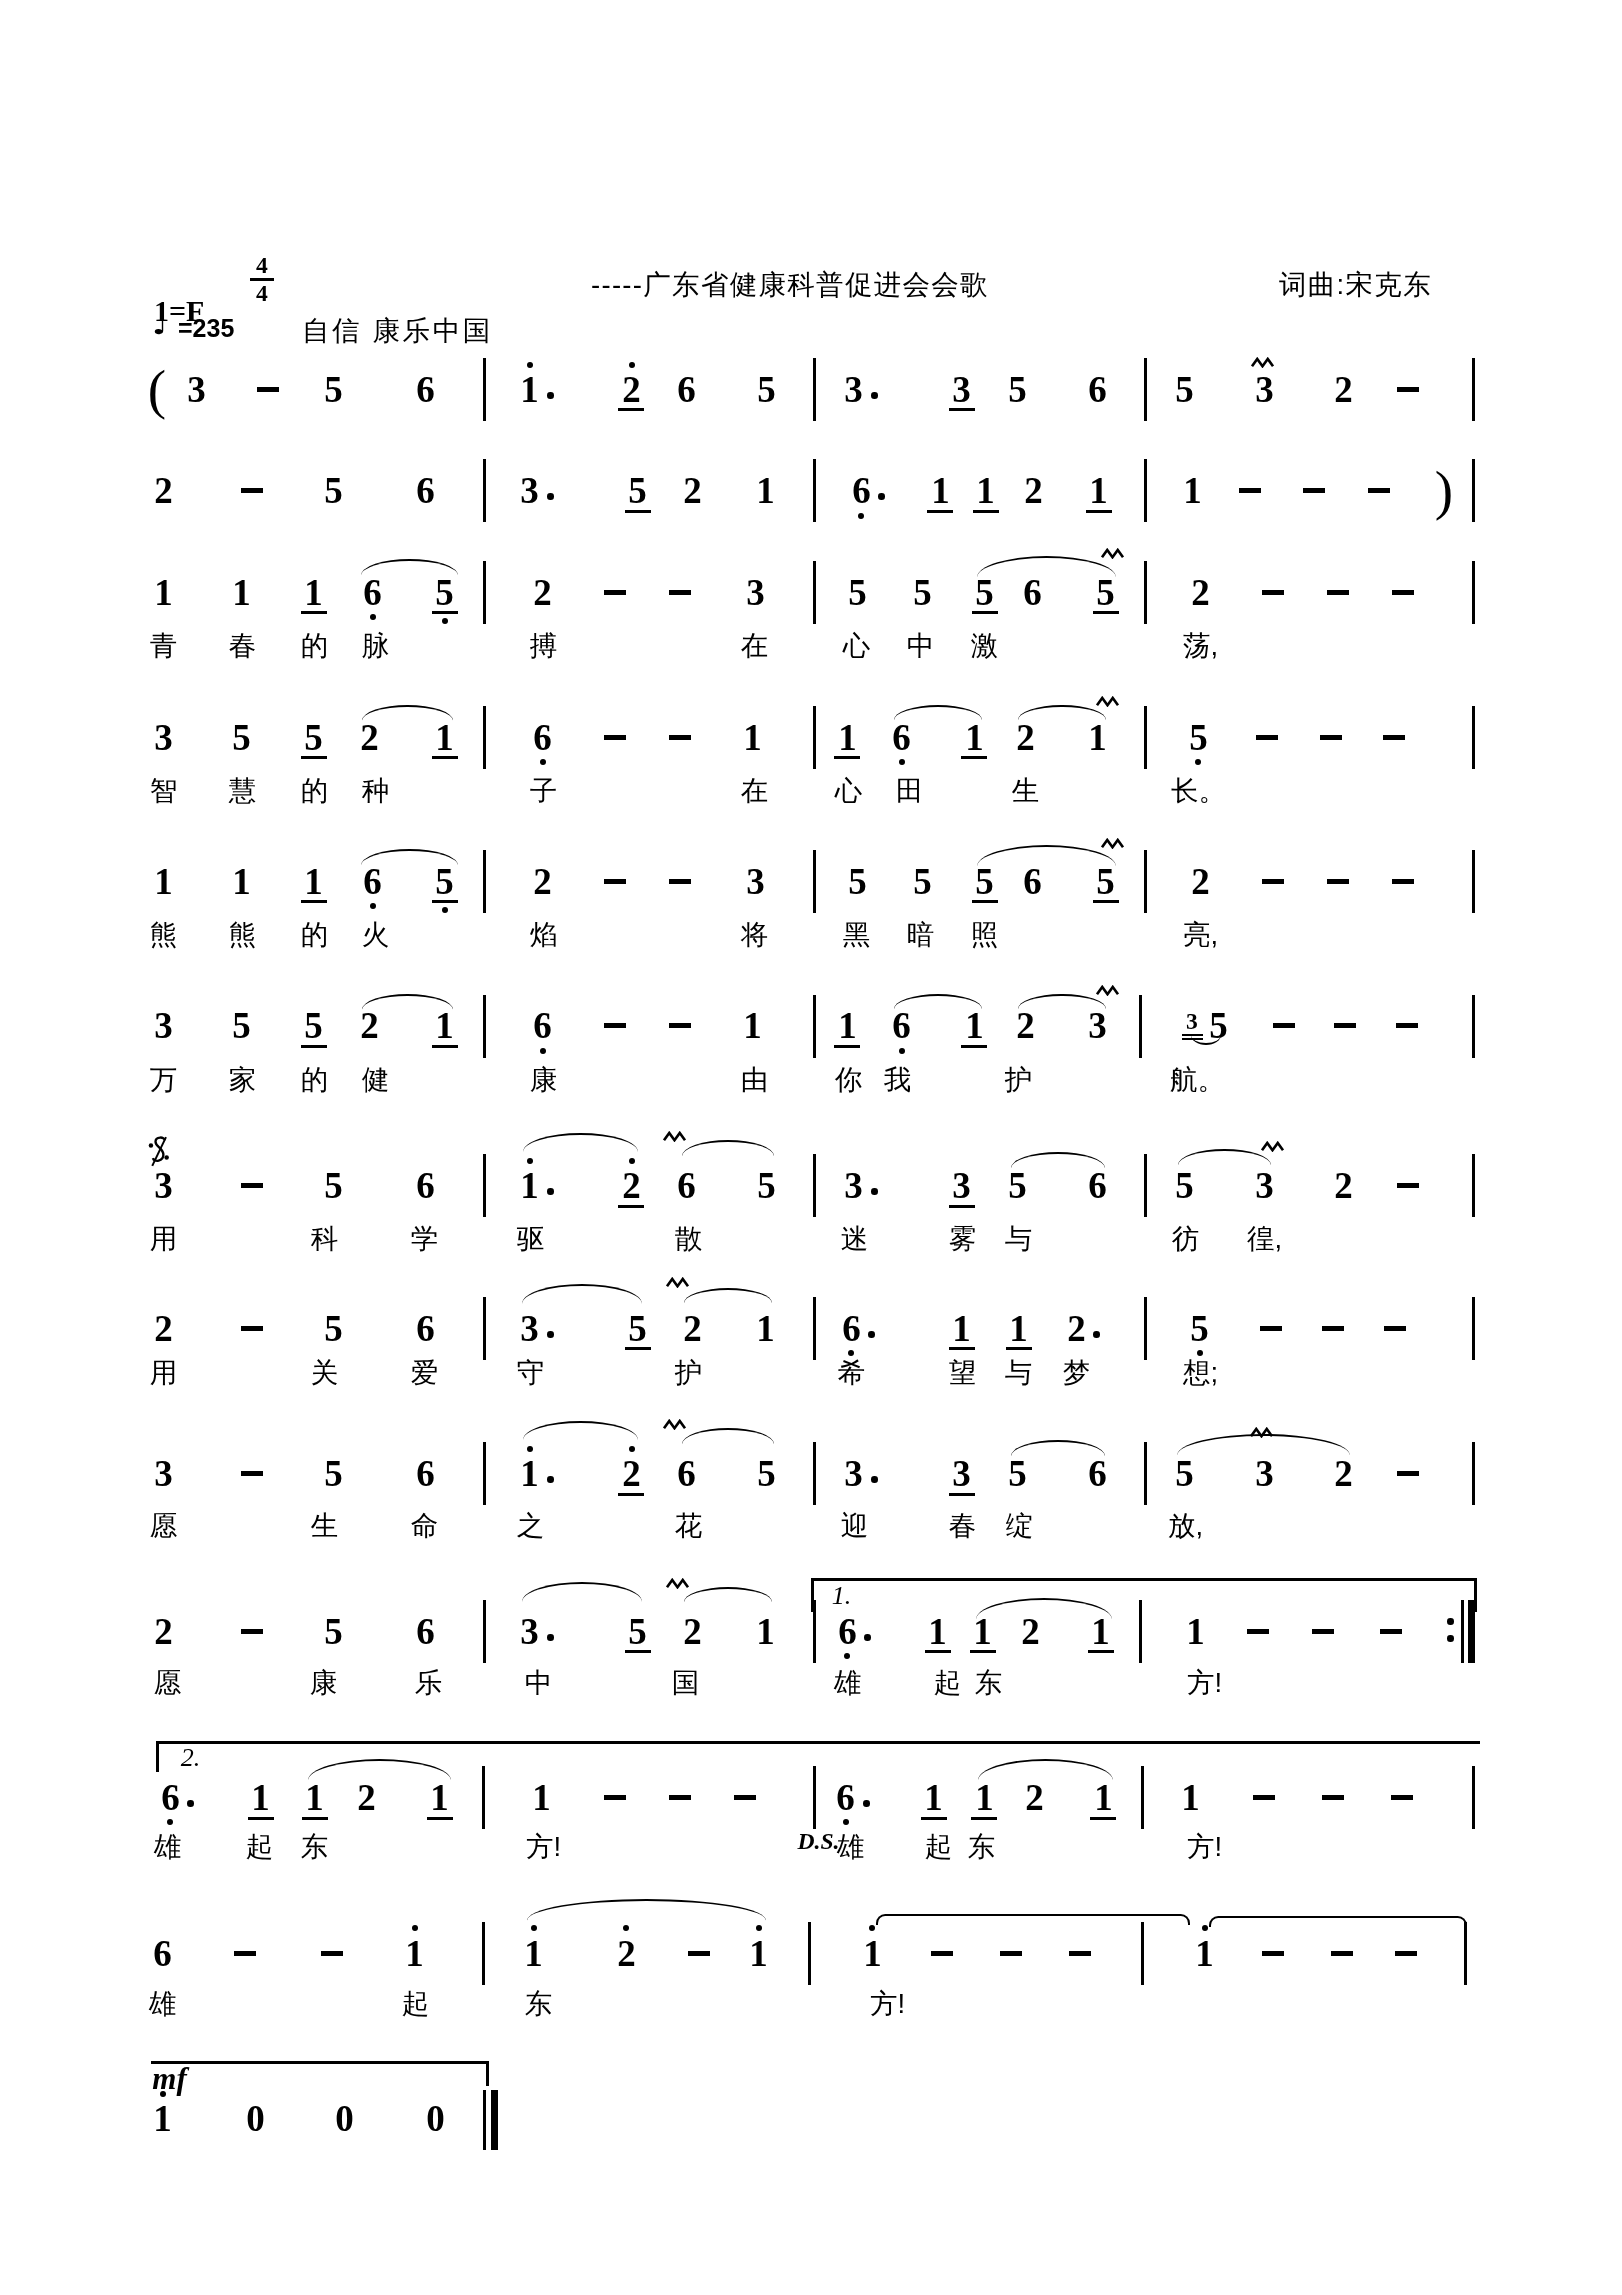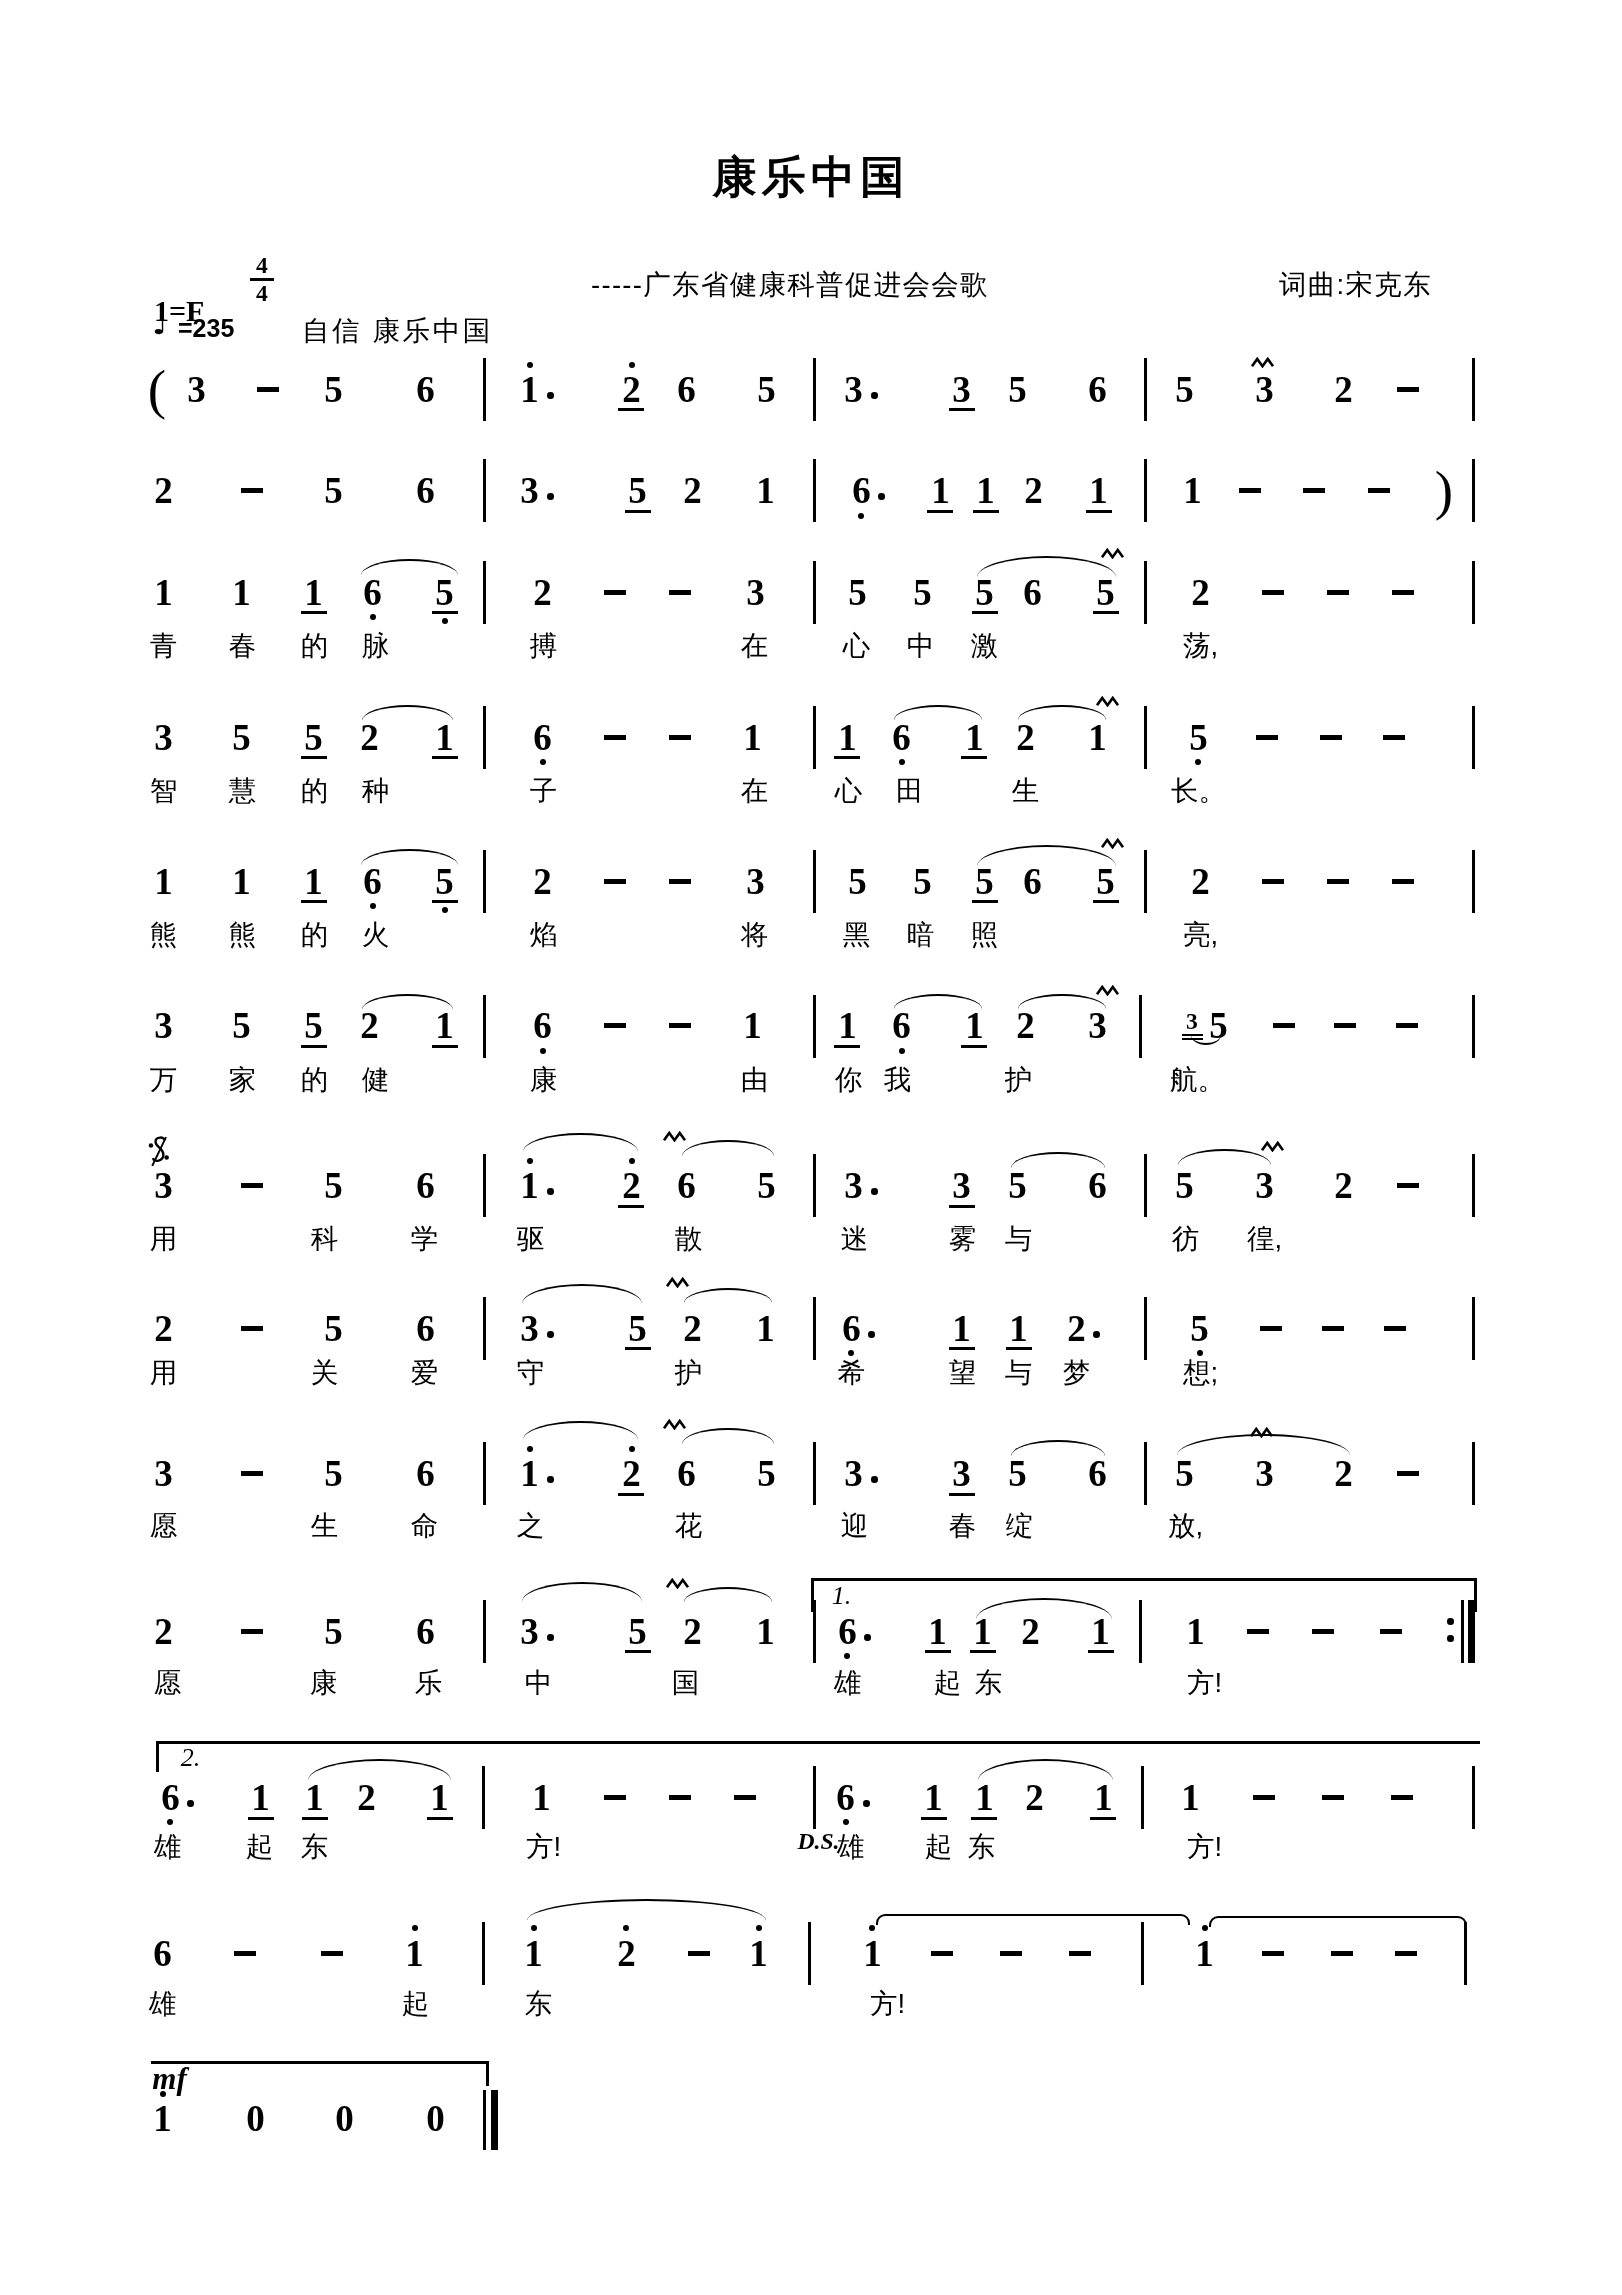--- a/index.html
+++ b/index.html
@@ -33,21 +33,20 @@
   .txt.ds{font-style:italic;font-weight:700;font-size:23.6px;}
   .txt.mf{font-style:italic;font-weight:700;font-size:31px;}
   .lyric{position:absolute;width:105px;text-align:center;font-size:27.5px;
          font-family:"Liberation Sans","DejaVu Sans",sans-serif;}
   .icon{position:absolute;}
 </style>
 </head>
 <body>
 
 <div class="page">
-  <div class="abs title" style="top:148px;left:0;">康乐中国</div>
 
   <div class="abs keysig" style="left:154px;top:266px;margin-top:28px;">1=F</div>
 
   <div class="abs meter" style="left:247px;top:254px;">
     <span class="mn">4</span>
     <span class="bar"></span>
     <span class="mn">4</span>
   </div>
 
   <div class="abs subtitle" style="left:591px;top:267px;">-----广东省健康科普促进会会歌</div>

